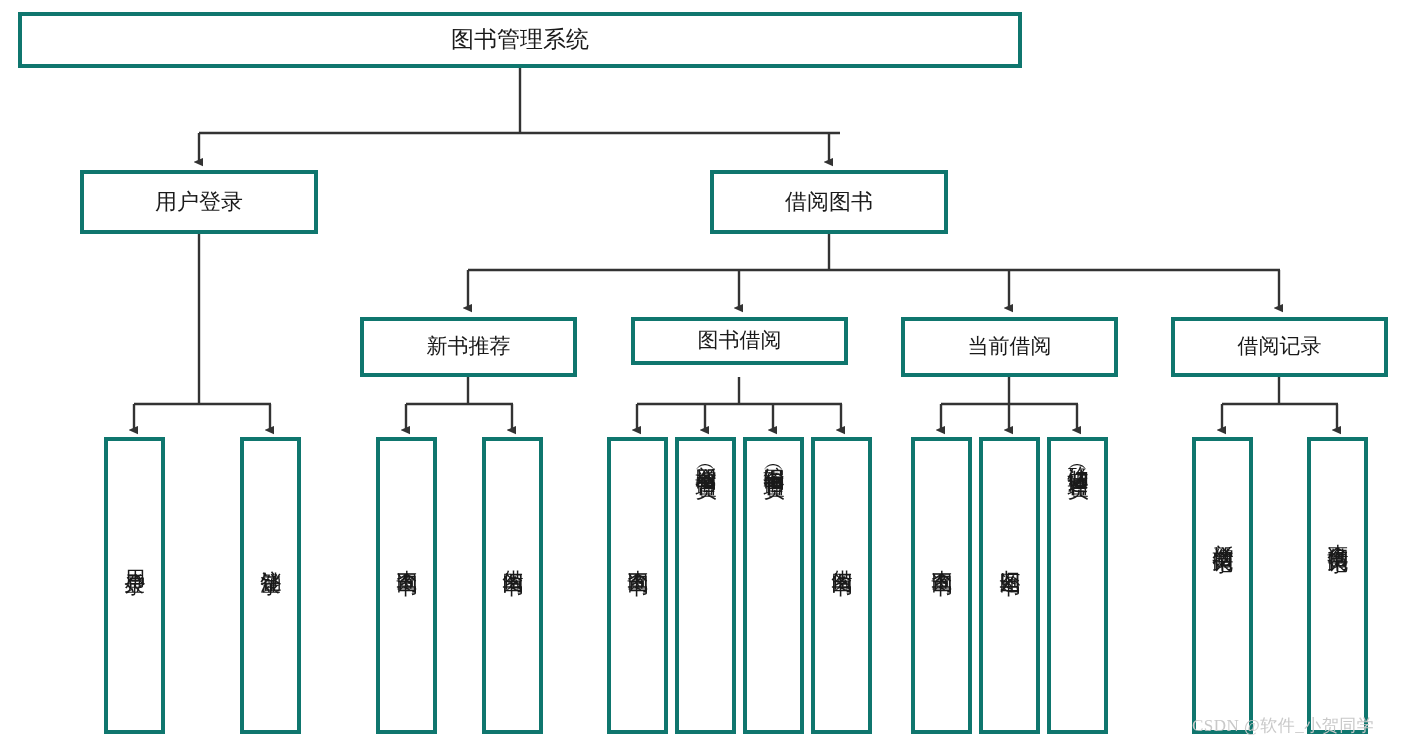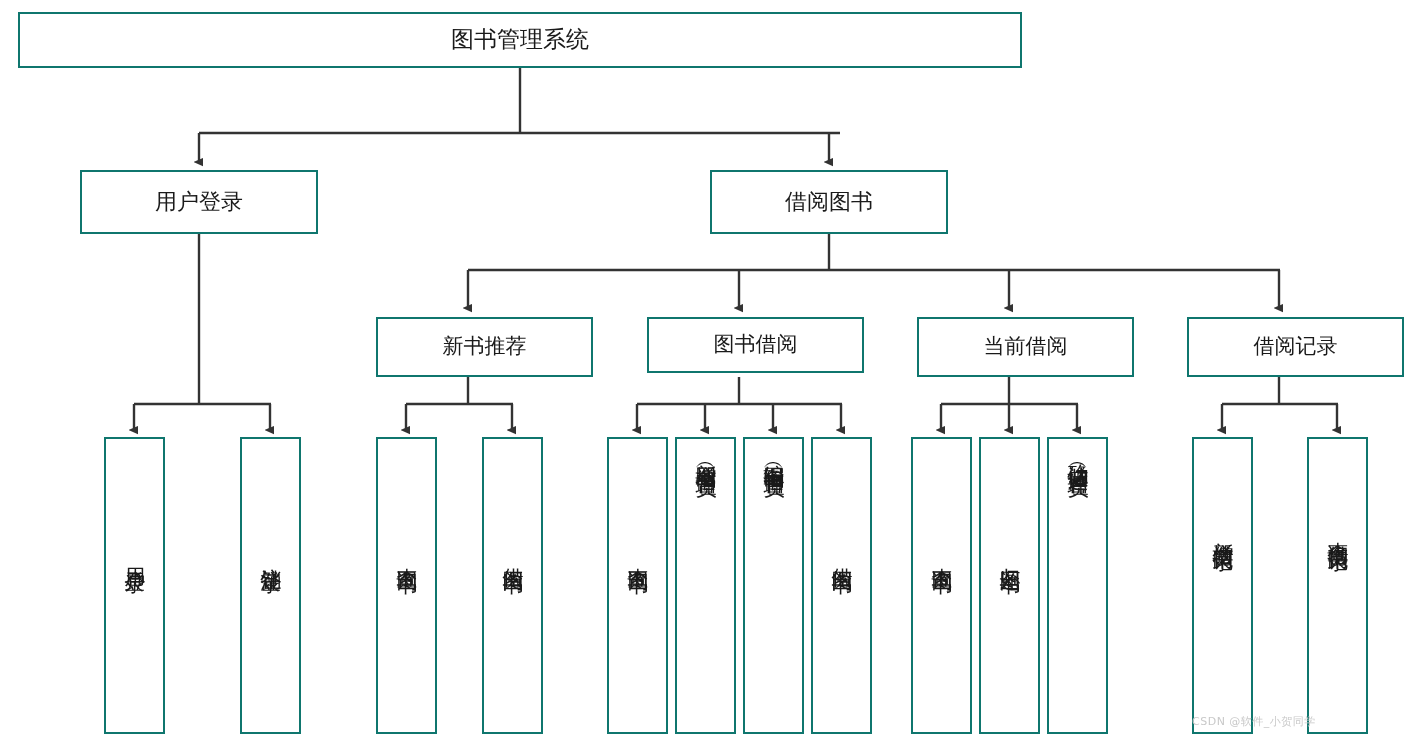--- a/index.html
+++ b/index.html
@@ -21,38 +21,37 @@
     position: absolute;
     left: 0;
     top: 0;
     width: 1405px;
     height: 747px;
     pointer-events: none;
   }
   .node {
     position: absolute;
     box-sizing: border-box;
-    border: 2px solid #0f766e;
+    border: 4px solid #0f766e;
     background: #ffffff;
     display: flex;
     align-items: center;
     justify-content: center;
     color: #1a1a1a;
     line-height: 1.12;
     text-align: center;
   }
   .node.root {
     font-size: 23px;
   }
   .node.lvl1 {
     font-size: 22px;
   }
   .node.lvl2 {
     font-size: 21px;
-    margin-left: 16px;
   }
   .node.leaf {
     align-items: flex-start;
     justify-content: center;
     font-size: 21px;
     padding-top: 8px;
   }
   .vtext {
     writing-mode: vertical-rl;
     text-orientation: upright;
@@ -65,23 +64,24 @@
   }
   .leaf-long .vtext {
     margin-top: 0px;
   }
   .leaf-short .vtext {
     margin-top: 104px;
   }
   .watermark {
     position: absolute;
     color: #c9c9c9;
-    font-size: 11px;
+    font-size: 17px;
     white-space: nowrap;
     letter-spacing: 0.5px;
+    font-family: Liberation Serif, serif;
   }
 </style>
 </head>
 <body>
 
 <div id="canvas">
 
   <svg id="edges" viewBox="0 0 1405 747">
     <defs>
       <marker id="arrow" markerWidth="9" markerHeight="9" refX="4.2" refY="4.4" orient="auto" markerUnits="userSpaceOnUse">
@@ -139,21 +139,21 @@
   <div class="node lvl1" style="left:80px; top:170px; width:238px; height:64px;">
     <span>用户登录</span>
   </div>
   <div class="node lvl1" style="left:710px; top:170px; width:238px; height:64px;">
     <span>借阅图书</span>
   </div>
 
   <div class="node lvl2" style="left:360px; top:317px; width:217px; height:60px;">
     <span>新书推荐</span>
   </div>
-  <div class="node lvl2" style="left:631px; top:317px; width:217px; height:56px;">
+  <div class="node lvl2" style="left:631px; top:317px; width:217px; height:48px;">
     <span>图书借阅</span>
   </div>
   <div class="node lvl2" style="left:1171px; top:317px; width:217px; height:60px;">
     <span>借阅记录</span>
   </div>
   <div class="node lvl2" style="left:901px; top:317px; width:217px; height:60px;">
     <span>当前借阅</span>
   </div>
 
   <div class="node leaf leaf-short" style="left:104px; top:437px; width:61px; height:297px;">

